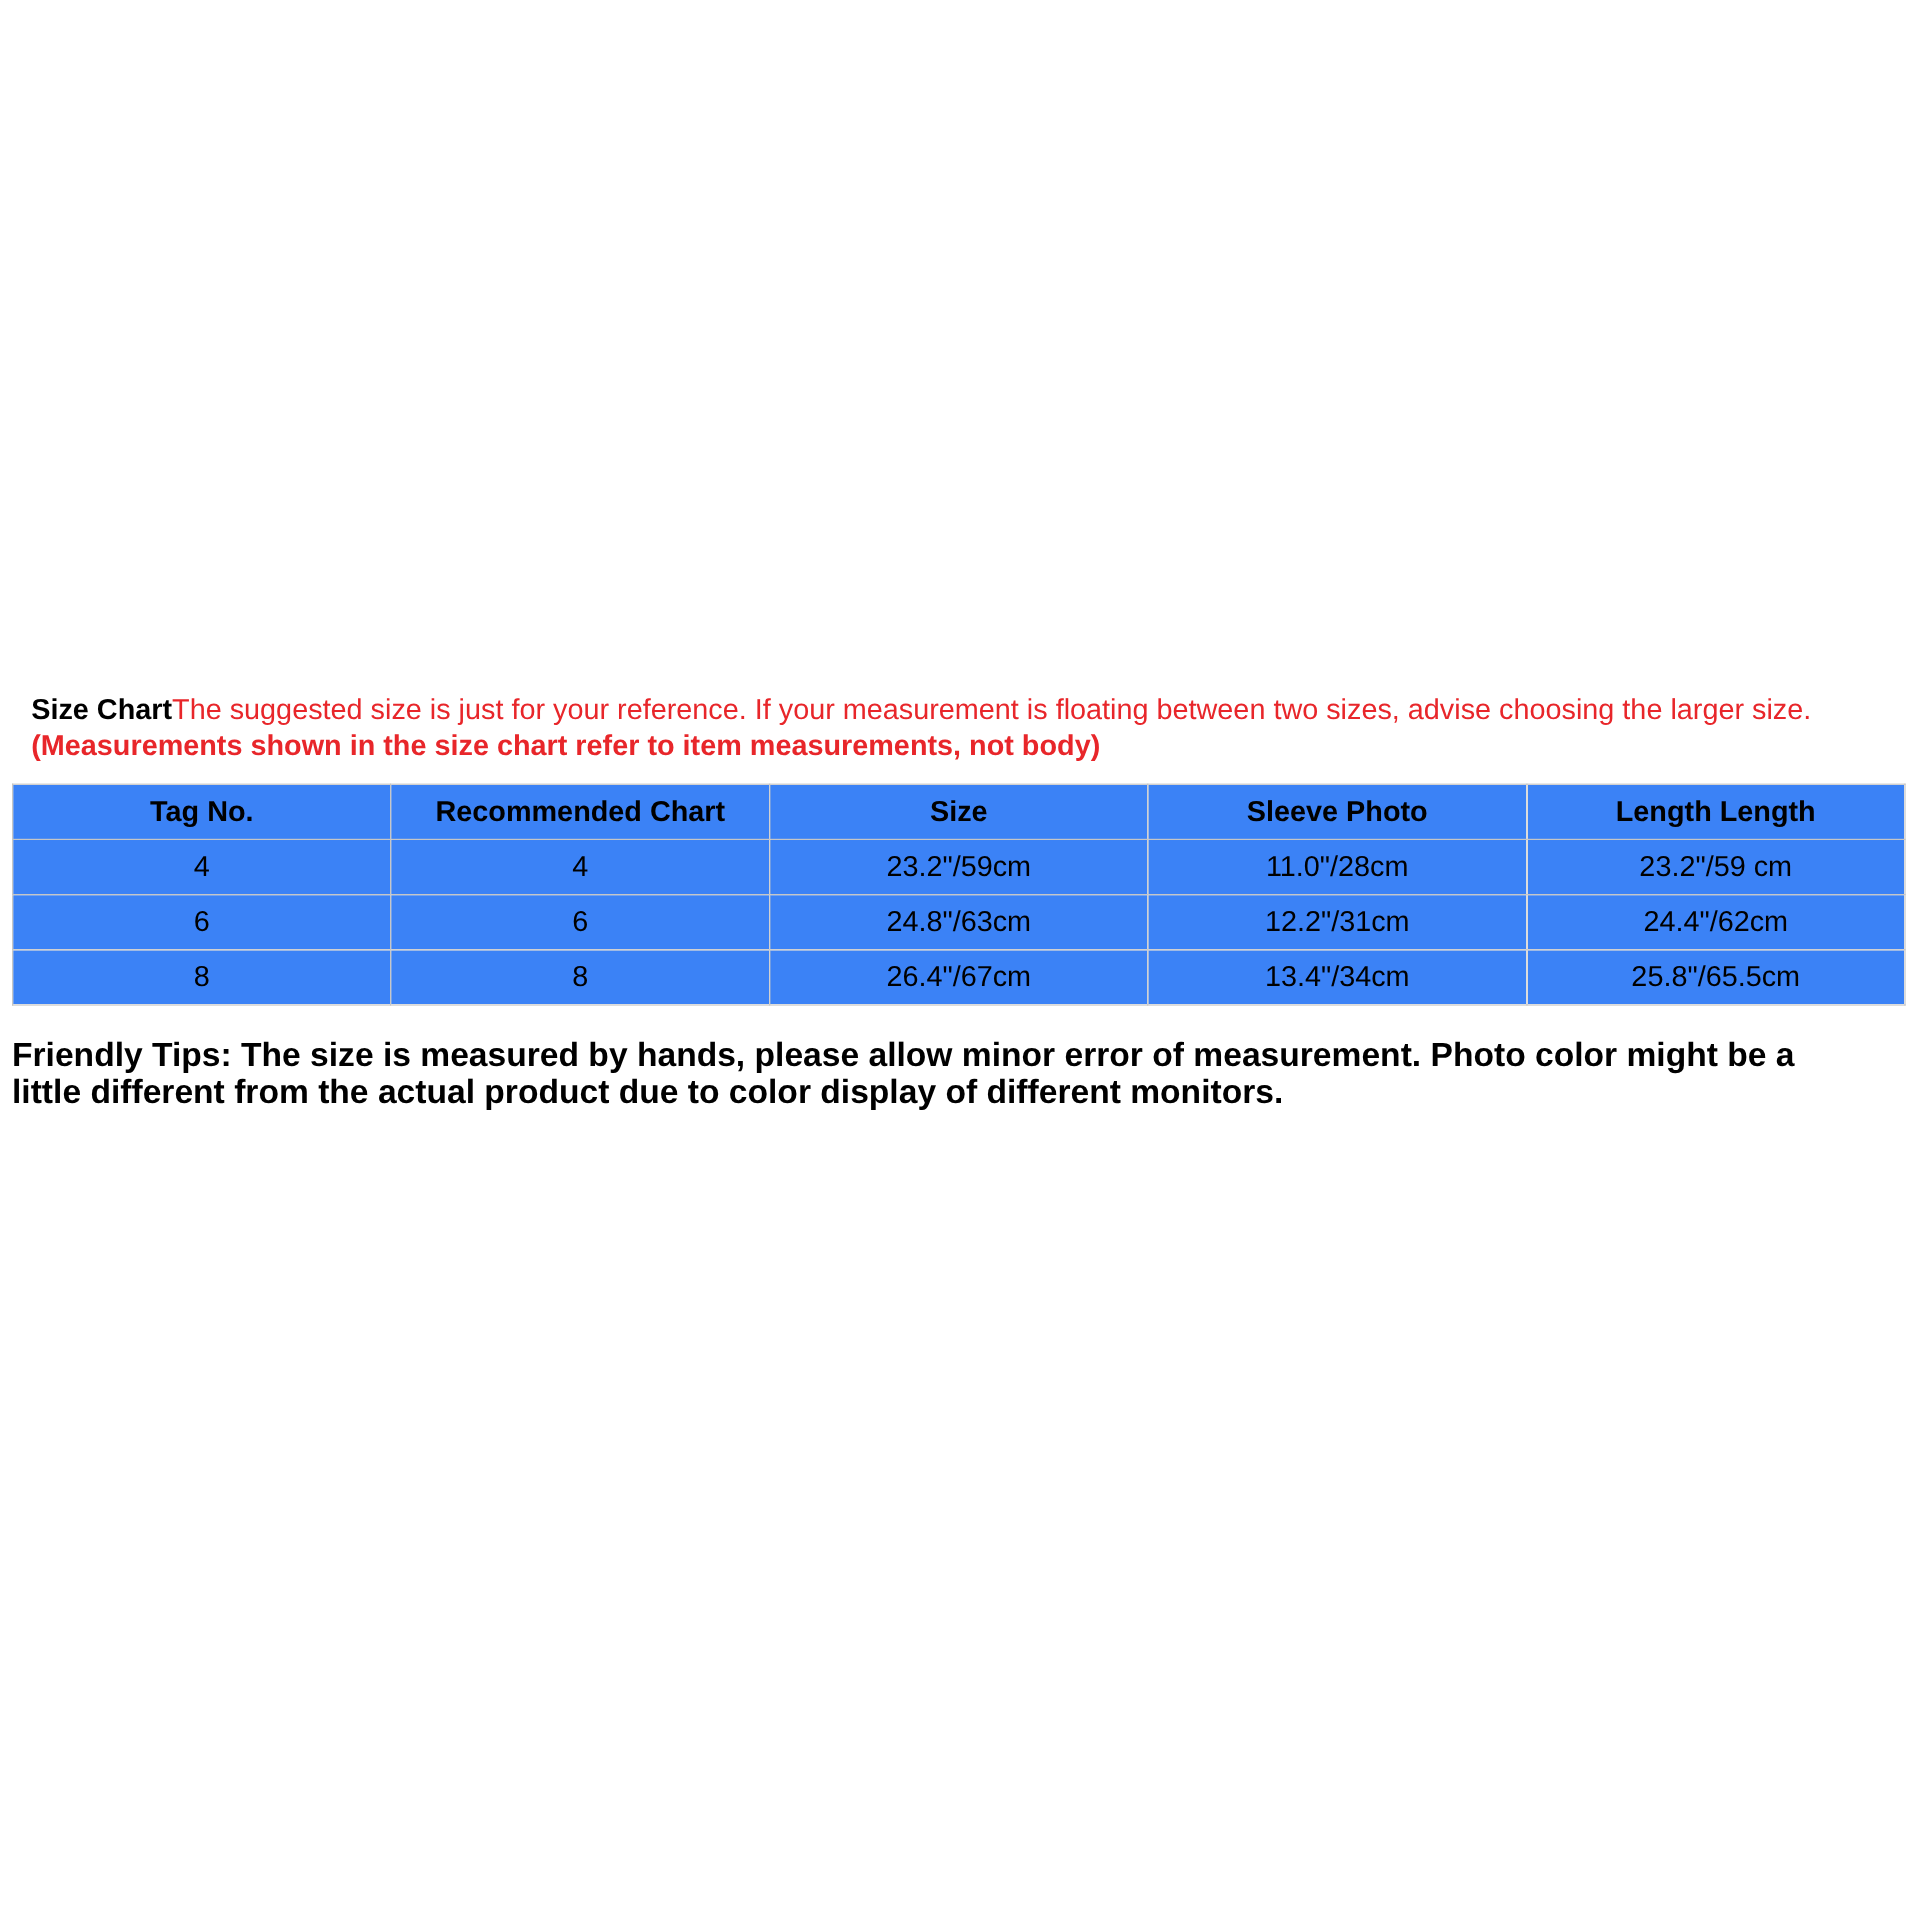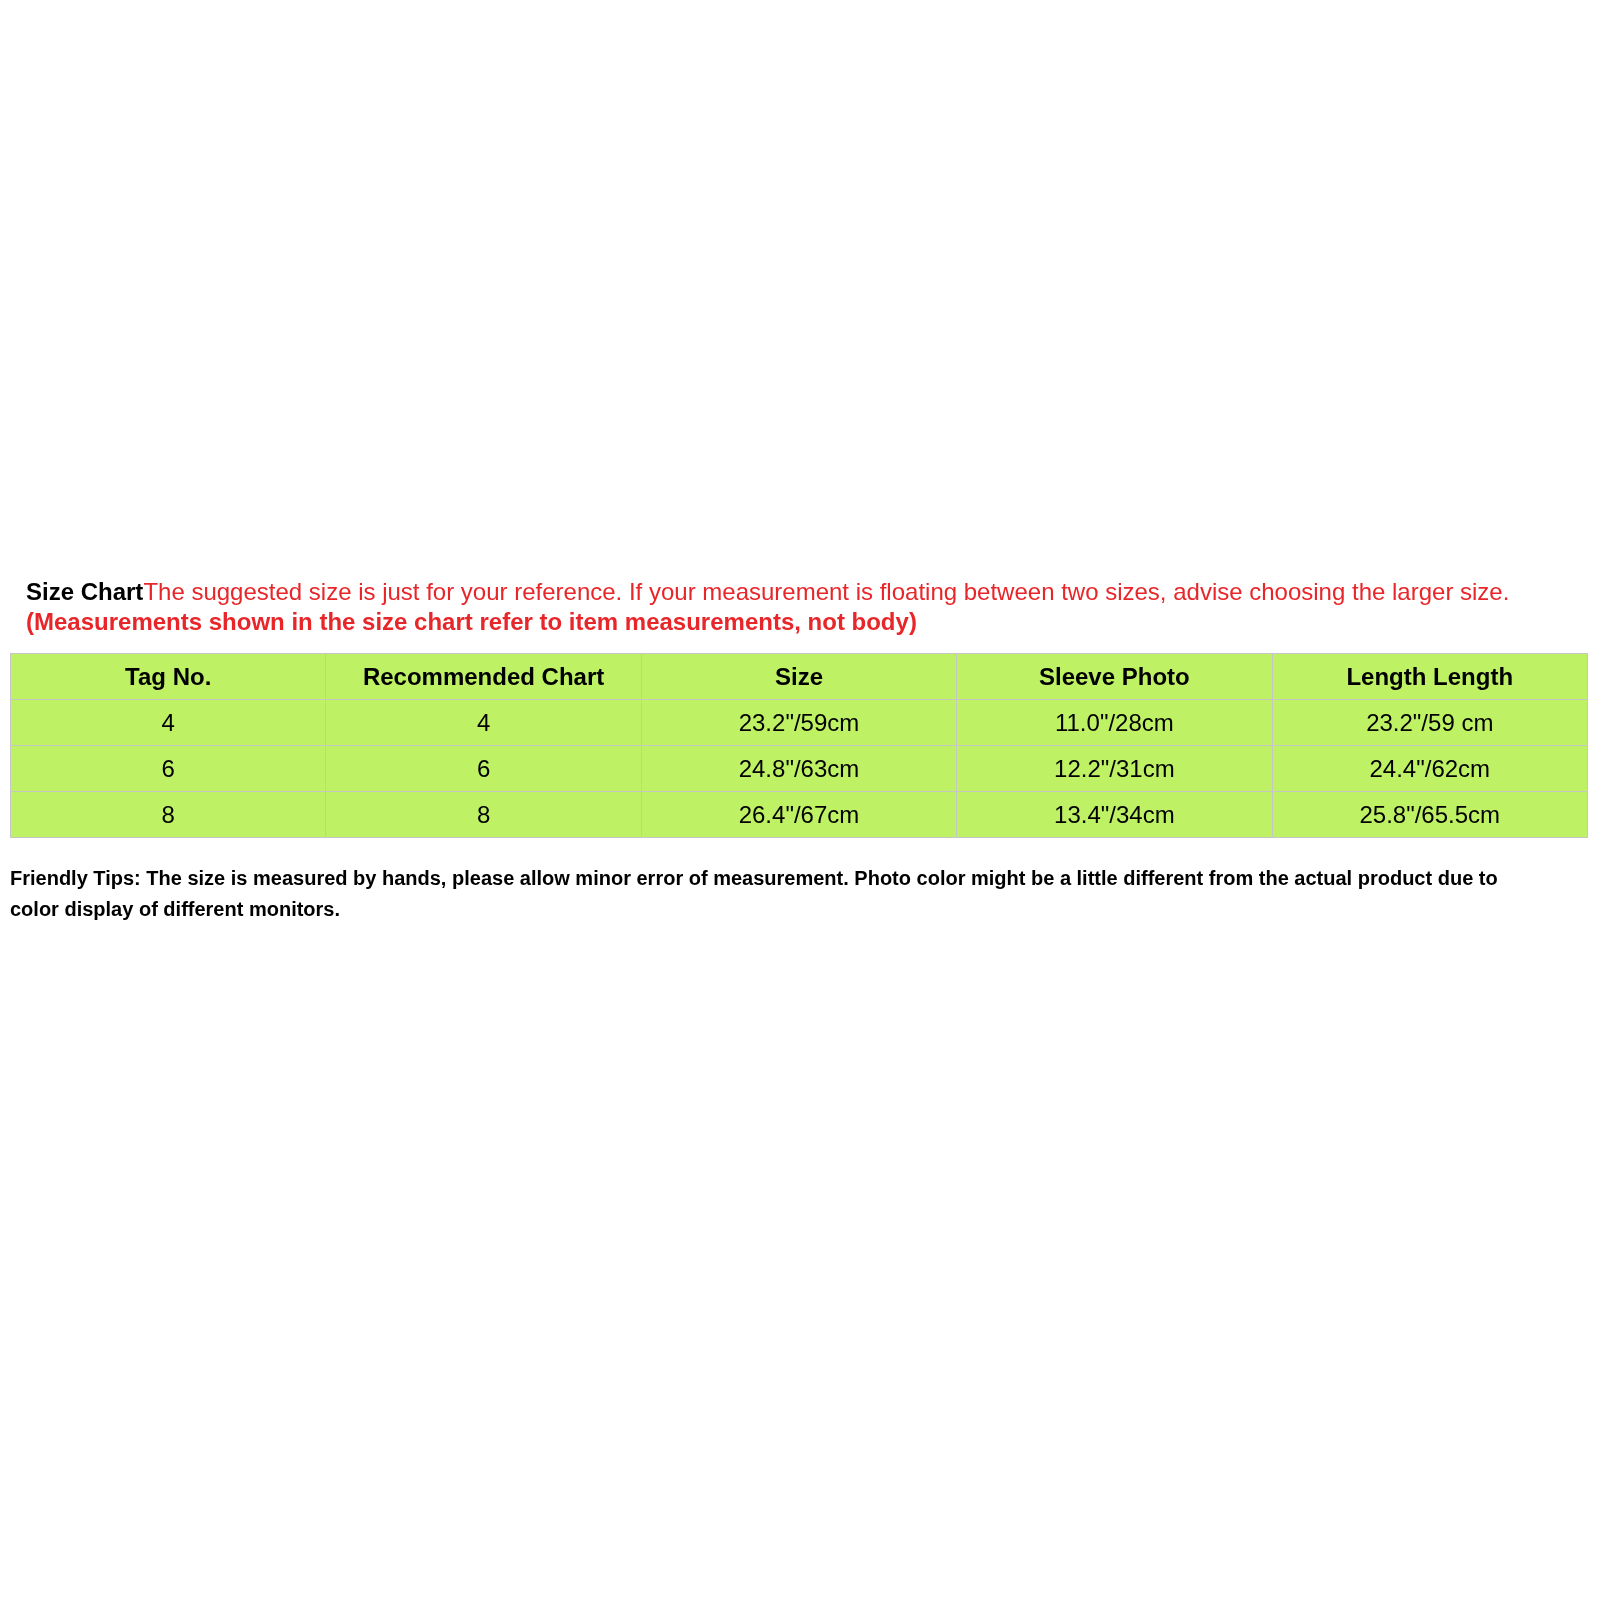--- a/index.html
+++ b/index.html
@@ -36,30 +36,30 @@
   }
   table.size-table th,
   table.size-table td {
     border: 1px solid #c6c6c6;
     height: 45px;
     padding: 0;
     text-align: center;
     vertical-align: middle;
     font-size: 24px;
     color: #000000;
-    background: #bef264;
+    background: #3b82f6;
     overflow: hidden;
     white-space: nowrap;
   }
   table.size-table th { font-weight: bold; }
   table.size-table td { font-weight: normal; }
   .tips {
     margin: 25px 0 0 0;
     width: 1530px;
-    font-size: 20px;
+    font-size: 28px;
     line-height: 31px;
     font-weight: bold;
     color: #000000;
   }
 </style>
 </head>
 <body>
 
 <div class="page">
   <div class="content">

